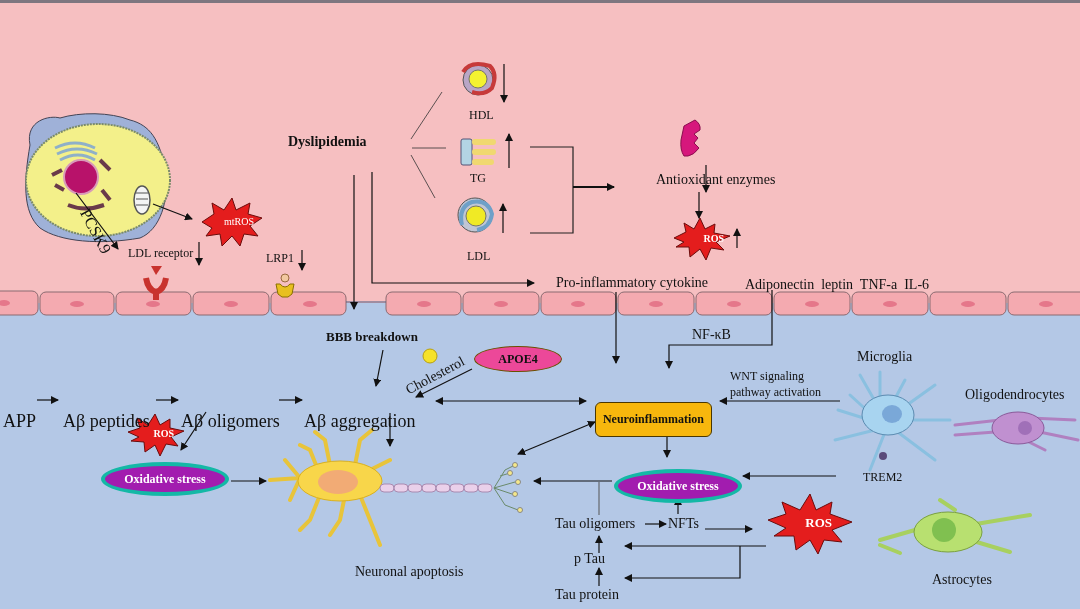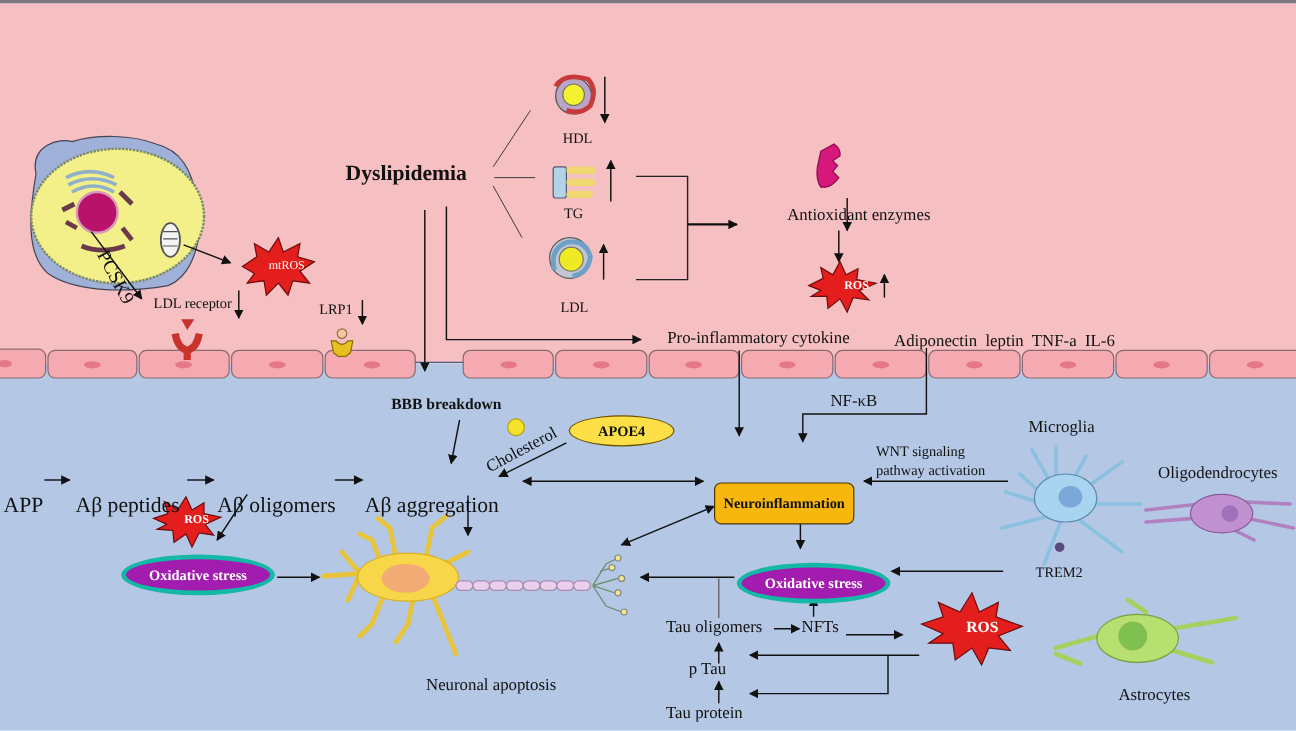--- a/index.html
+++ b/index.html
@@ -11,21 +11,21 @@
   svg#diagram { position: absolute; left: 0; top: 0; }
   .lbl { position: absolute; color: #111; white-space: nowrap; font-family: "Liberation Serif", serif; }
   .t14 { font-size: 14px; }
   .t13 { font-size: 13px; }
   .t12 { font-size: 12px; }
   .t11 { font-size: 11px; }
   .t18 { font-size: 18px; margin-top: 23px; }
   .bold { font-weight: bold; }
   .pill { position: absolute; display: flex; align-items: center; justify-content: center; font-weight: bold; font-family: "Liberation Serif", serif; }
   .redpill { background: #a21caf; color: #fff; border-radius: 50%; font-size: 12px; border: 4px solid #14b8a6; }
-  .apoe { background: #fde047; color: #111; border-radius: 50%; font-size: 12px; border: 1px solid #6b5000; }
+  .apoe { background: #ec4899; color: #111; border-radius: 50%; font-size: 12px; border: 1px solid #6b5000; }
   .neuro { background: #f7b70d; color: #111; border-radius: 6px; font-size: 12px; border: 1.5px solid #4a3700; }
   .burst-lbl { position: absolute; color: #fff; font-weight: bold; font-family: "Liberation Serif", serif; text-align: right; }
 </style>
 </head>
 <body>
 
 <div id="stage">
   <div id="topbar"></div>
   <div id="pink"></div>
   <div id="blue"></div>
@@ -260,21 +260,21 @@
       <ellipse cx="948" cy="532" rx="34" ry="20" fill="#b8e070" stroke="#7aa040"></ellipse>
       <circle cx="944" cy="530" r="12" fill="#80c050"></circle>
     </g>
   </svg>
 
   <div class="lbl t14" style="left:92px; top:206px; transform:rotate(62deg); transform-origin:left top; font-size:16px;">PCSK9</div>
   <div class="burst-lbl t11" style="left:210px; top:216px; width:44px; font-weight:normal; font-size:10px;">mtROS</div>
   <div class="lbl t12" style="left:128px; top:246px;">LDL receptor</div>
   <div class="lbl t12" style="left:266px; top:251px;">LRP1</div>
 
-  <div class="lbl bold" style="left:288px; top:134px; font-size:18px;">Dyslipidemia</div>
+  <div class="lbl bold" style="left:288px; top:134px; font-size:14px;">Dyslipidemia</div>
   <div class="lbl t12" style="left:469px; top:108px;">HDL</div>
   <div class="lbl t12" style="left:470px; top:171px;">TG</div>
   <div class="lbl t12" style="left:467px; top:249px;">LDL</div>
 
   <div class="lbl t14" style="left:656px; top:172px;">Antioxidant enzymes</div>
   <div class="burst-lbl" style="left:684px; top:233px; width:40px; font-size:10px;">ROS</div>
 
   <div class="lbl t14" style="left:556px; top:275px;">Pro-inflammatory cytokine</div>
   <div class="lbl t14" style="left:745px; top:277px; white-space:pre;">Adiponectin  leptin  TNF-a  IL-6</div>
 

